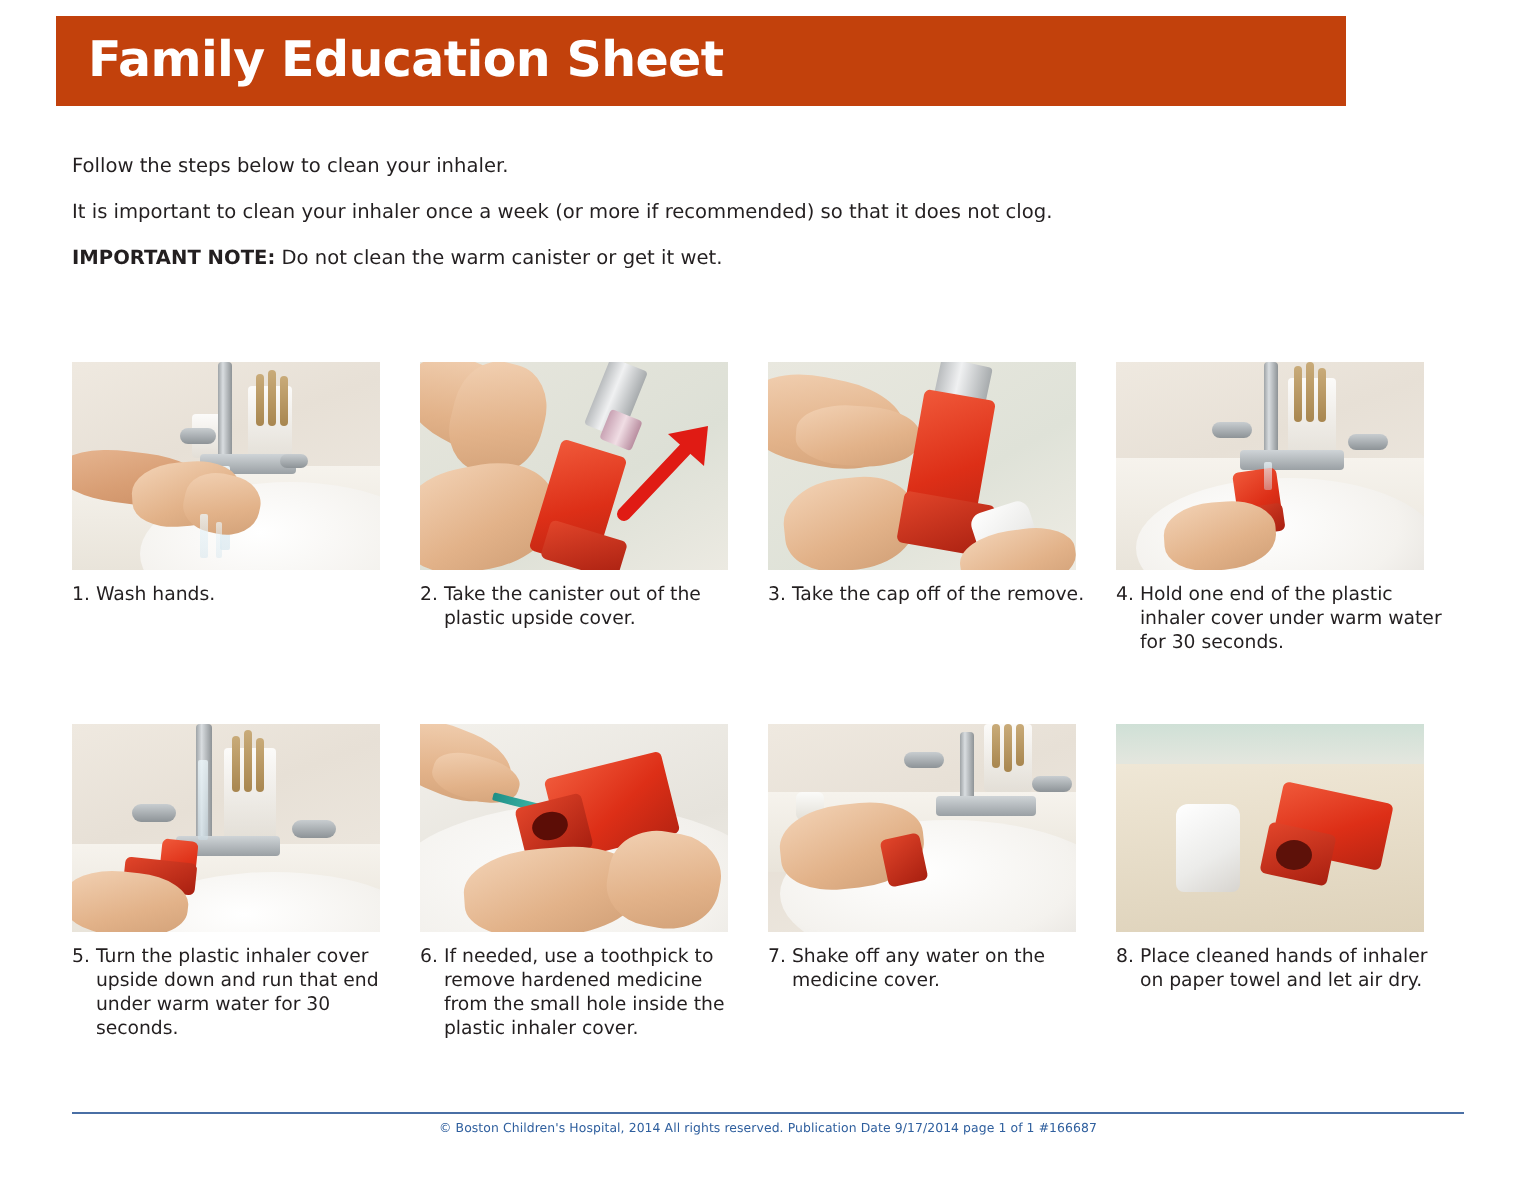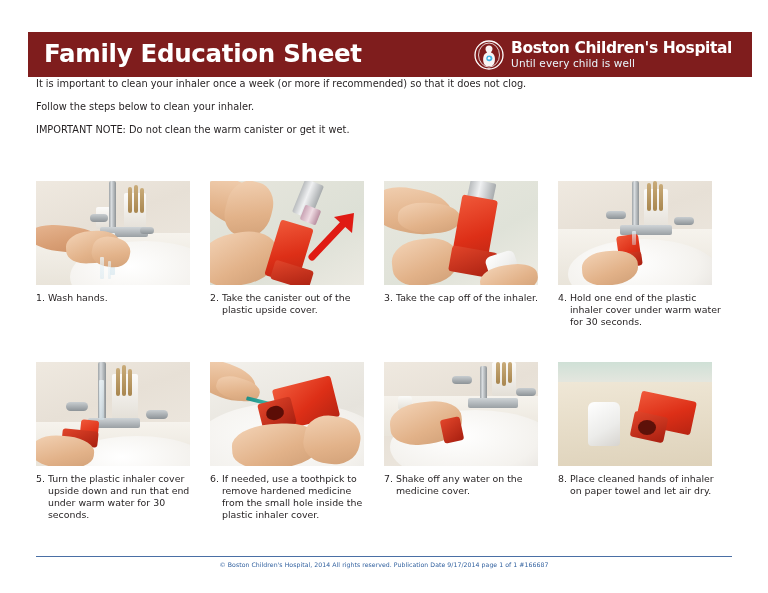--- a/index.html
+++ b/index.html
@@ -20,24 +20,24 @@
     left: 0; top: 0;
     width: 768px;
     height: 593px;
     background: #fff;
   }
 
   
   .header {
     position: absolute;
     left: 28px;
-    top: 32px;
-    width: 724px;
+    top: 8px;
+    width: 645px;
     height: 45px;
-    background: #7f1d1d;
+    background: #c2410c;
     display: flex;
     align-items: center;
     justify-content: space-between;
     box-sizing: border-box;
     padding: 0 14px 0 16px;
   }
   .header-title {
     color: #ffffff;
     font-size: 24.5px;
     font-weight: bold;
@@ -93,21 +93,21 @@
     margin: 0 0 12px 0;
     display: inline-block;
   }
   .intro p {
     margin: 0 0 11px 0;
     font-size: 9.8px;
     line-height: 1.25;
     color: #231f20;
   }
   .intro p.note { margin-bottom: 0; }
-  .note-label { font-weight: normal; }
+  .note-label { font-weight: bold; }
 
   
   .steps {
     position: absolute;
     left: 36px;
     top: 181px;
     width: 700px;
     display: grid;
     grid-template-columns: repeat(4, 174px);
     grid-auto-rows: 181px;
@@ -241,40 +241,25 @@
   .blur { filter: blur(0.35px); }
 </style>
 </head>
 <body>
 
 <div class="page">
 
   <div class="header">
     <div class="header-title">Family Education Sheet</div>
 
-    <div class="brand">
-      <span class="brand-mark">
-        <svg viewBox="0 0 60 60" width="30" height="30" aria-hidden="true">
-          <circle cx="30" cy="30" r="28" fill="none" stroke="#ffffff" stroke-width="2.6"></circle>
-          <ellipse cx="30" cy="30" rx="21" ry="24" fill="none" stroke="#ffffff" stroke-width="1.6"></ellipse>
-          <path d="M30 11c4.4 0 7 2.8 7 6.4 0 3.4-2.3 5.6-3.2 7.6 3.6 1.2 6.6 4.2 7.6 8.4 1 4.4.6 9.4-1.2 13.6-1 2.3-2.6 4-4.6 4.8h-11c-2.2-.8-3.8-2.6-4.8-5-1.6-4-2-8.8-1-13 1-4.2 3.8-7.2 7.4-8.6-1-2-3.2-4-3.2-7.4 0-3.6 2.6-6.8 7-6.8z" fill="#ffffff" opacity="0.95"></path>
-          <path d="M26 32c2.6-1.6 6-1.6 8.6.2 1.4 1 2.2 2.6 2.2 4.4 0 2.6-1.6 4.8-4 5.6-2.6.9-5.6.2-7.2-1.9-1.6-2.1-1.4-5.4.4-7.2z" fill="#41b6e6"></path>
-          <circle cx="30.2" cy="36.4" r="2.6" fill="#ffffff"></circle>
-        </svg>
-      </span>
-      <span class="brand-text">
-        <span class="brand-name">Boston Children's Hospital</span>
-        <span class="brand-tag">Until every child is well</span>
-      </span>
-    </div>
   </div>
 
   <div class="intro">
+    <p>Follow the steps below to clean your inhaler.</p>
     <p>It is important to clean your inhaler once a week (or more if recommended) so that it does not clog.</p>
-    <p>Follow the steps below to clean your inhaler.</p>
     <p class="note"><span class="note-label">IMPORTANT NOTE:</span> <span>Do not clean the warm canister or get it wet.</span></p>
   </div>
 
   <div class="steps">
 
     <div class="step">
       <div class="step-photo blur">
         <div class="wall-l"></div>
         <div class="counter" style="left:0;top:52px;width:154px;height:52px;"></div>
         <div class="sink-basin" style="left:34px;top:60px;width:150px;height:72px;"></div>
@@ -330,21 +315,21 @@
         <div class="hand-light" style="left:14px;top:22px;width:62px;height:30px;transform:rotate(4deg);"></div>
         <div class="hand-light" style="left:8px;top:58px;width:66px;height:46px;transform:rotate(-6deg);"></div>
         <div class="canister" style="left:84px;top:0px;width:26px;height:26px;transform:rotate(12deg);"></div>
         <div class="inhaler-body" style="left:72px;top:16px;width:36px;height:72px;transform:rotate(10deg);"></div>
         <div class="inhaler-mouth" style="left:66px;top:68px;width:46px;height:26px;transform:rotate(10deg);"></div>
         <div class="cap-white" style="left:104px;top:72px;width:30px;height:30px;transform:rotate(-18deg);"></div>
         <div class="hand-light" style="left:96px;top:84px;width:58px;height:30px;transform:rotate(-8deg);"></div>
       </div>
       <div class="step-caption">
         <span class="step-num">3.</span>
-        <span class="step-text">Take the cap off of the inhaler.</span>
+        <span class="step-text">Take the cap off of the remove.</span>
       </div>
     </div>
 
     <div class="step">
       <div class="step-photo blur">
         <div class="wall-l"></div>
         <div class="counter" style="left:0;top:48px;width:154px;height:56px;"></div>
         <div class="sink-basin" style="left:10px;top:58px;width:152px;height:70px;"></div>
         <div class="toothbrush-cup" style="left:86px;top:8px;width:24px;height:42px;"></div>
         <div class="brush" style="left:89px;top:2px;width:4px;height:28px;"></div>

